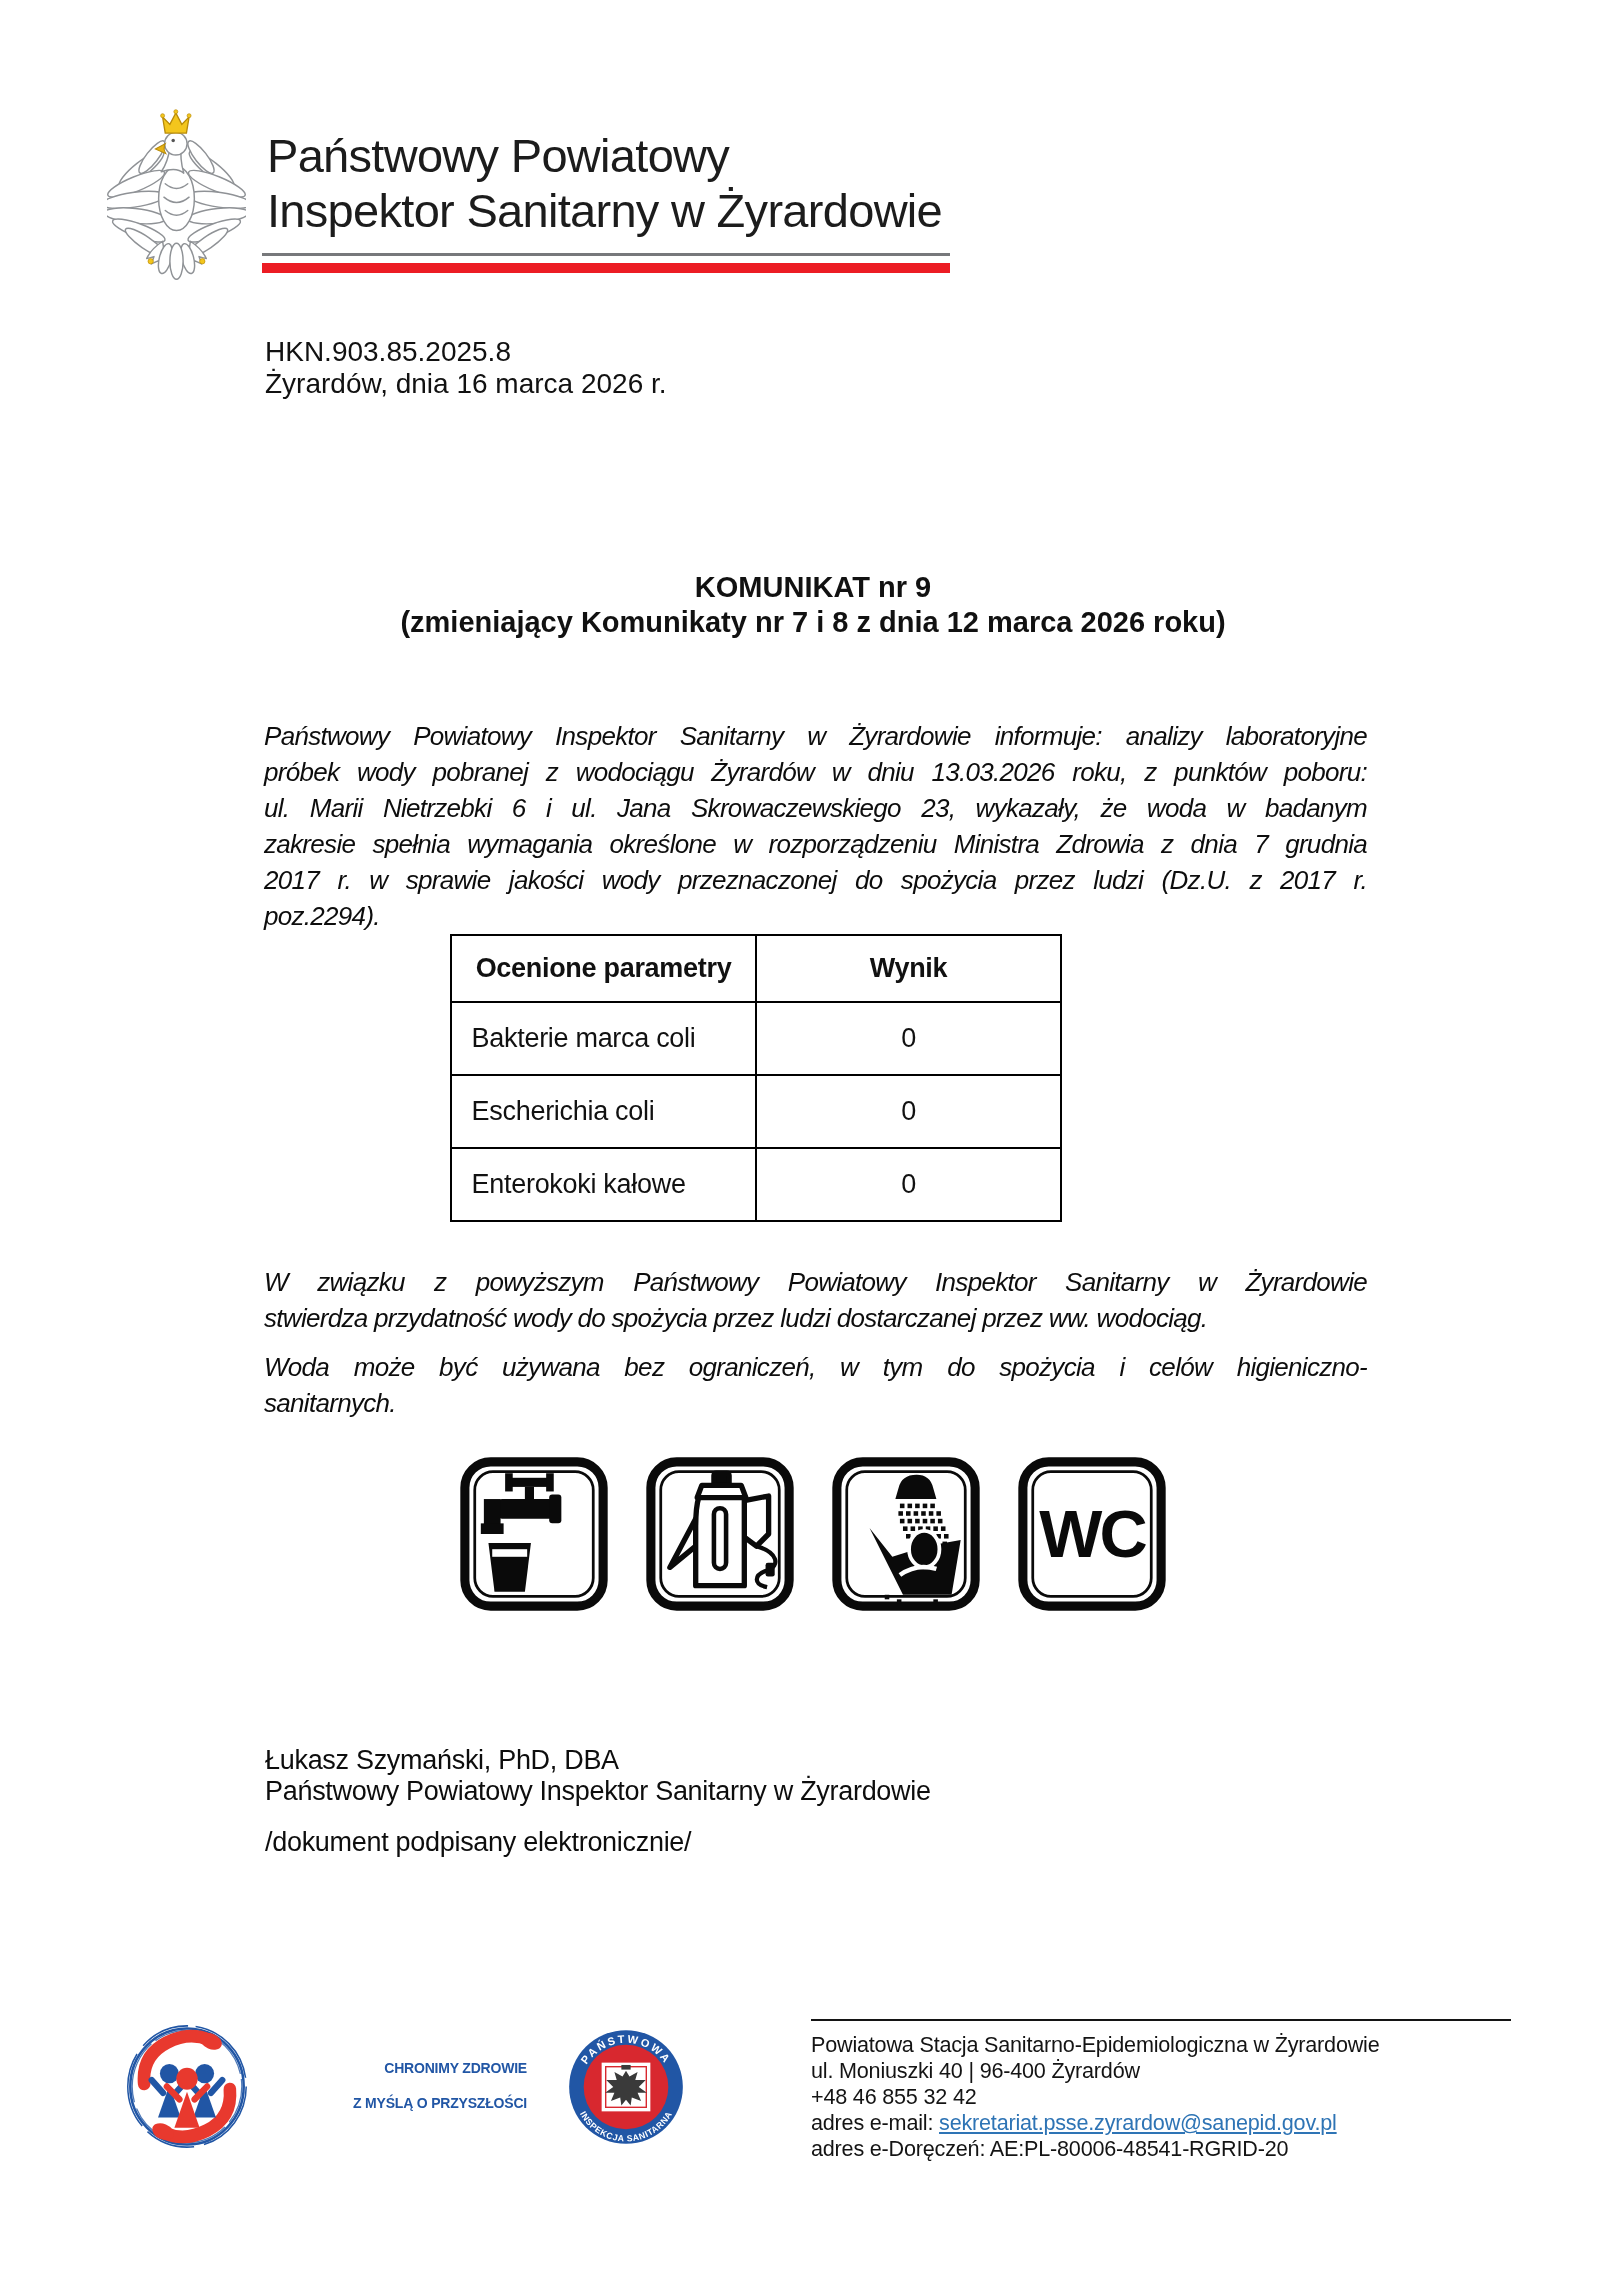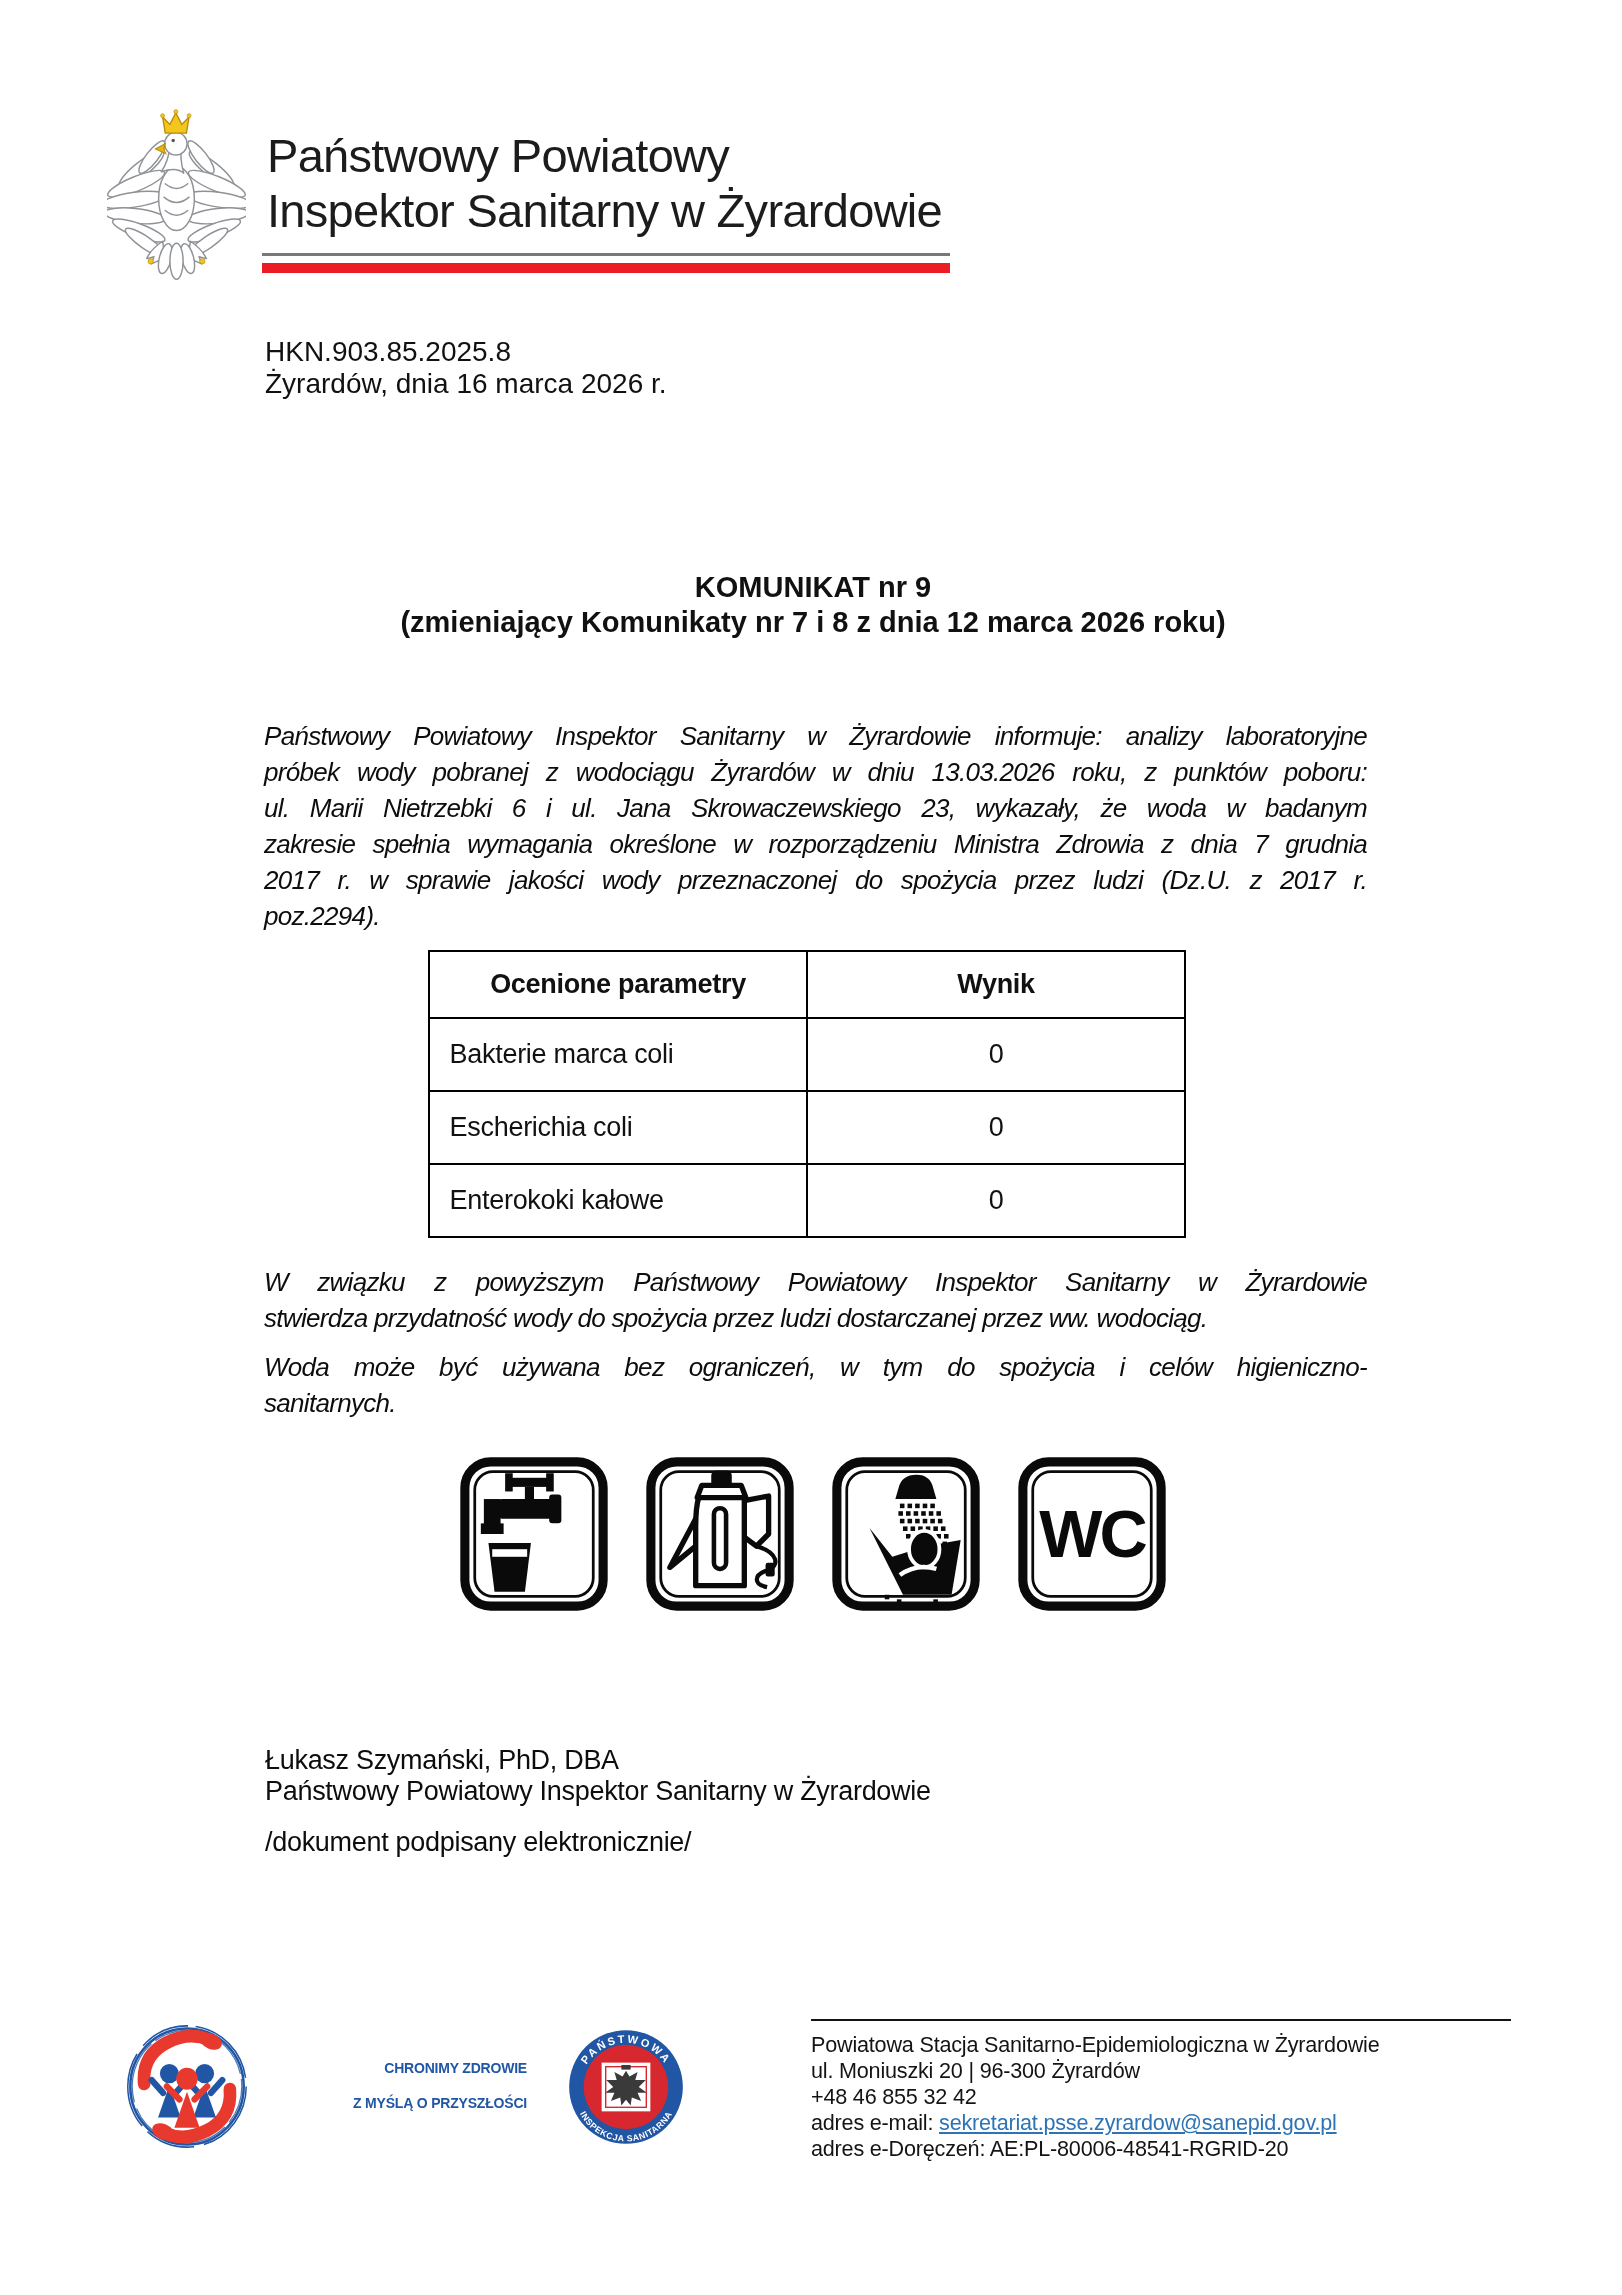--- a/index.html
+++ b/index.html
@@ -24,21 +24,21 @@
 
   
   .para{width:1103px;font-size:26px;line-height:36px;letter-spacing:-0.7px;color:#0d0d0d;font-style:italic;}
   .jline{text-align:justify;text-align-last:justify;}
   .jline.last{text-align-last:left;}
   .p1{left:264px;top:718px;}
   .p2{left:264px;top:1264px;}
   .p3{left:264px;top:1349px;}
 
   
-  .result-table{left:428px;top:934px;width:758px;border-collapse:collapse;table-layout:fixed;margin-top:16px;}
+  .result-table{left:450px;top:934px;width:612px;border-collapse:collapse;table-layout:fixed;}
   .result-table th,.result-table td{border:2.6px solid #000;font-size:27px;letter-spacing:-0.3px;}
   .result-table th{height:63px;font-weight:700;text-align:center;vertical-align:middle;}
   .result-table td{height:69px;vertical-align:middle;}
   .result-table td.param{text-align:left;padding-left:19.6px;}
   .result-table td.value{text-align:center;}
 
   
   .picto{top:1455px;width:152px;height:158px;text-align:center;}
   .picto svg{width:100%;height:100%;}
 
@@ -299,21 +299,21 @@
       <text font-size="7.5" font-weight="700" fill="#ffffff" letter-spacing="0.5" font-family="Liberation Sans, sans-serif">
         <textPath href="#arcBot" startOffset="50%" text-anchor="middle">INSPEKCJA SANITARNA</textPath>
       </text>
     </svg>
   </div>
 
   <div class="abs contact">
     <div class="sep"></div>
     <div class="lines">
       <div>Powiatowa Stacja Sanitarno-Epidemiologiczna w Żyrardowie</div>
-      <div>ul. Moniuszki 20 |  96-300 Żyrardów</div>
+      <div>ul. Moniuszki 40 |  96-400 Żyrardów</div>
       <div>+48 46 855 32 42</div>
       <div>
         <span>adres e-mail:</span>
         <a href="#">sekretariat.psse.zyrardow@sanepid.gov.pl</a>
       </div>
       <div>adres e-Doręczeń: AE:PL-80006-48541-RGRID-20</div>
     </div>
   </div>
 
 </div>

